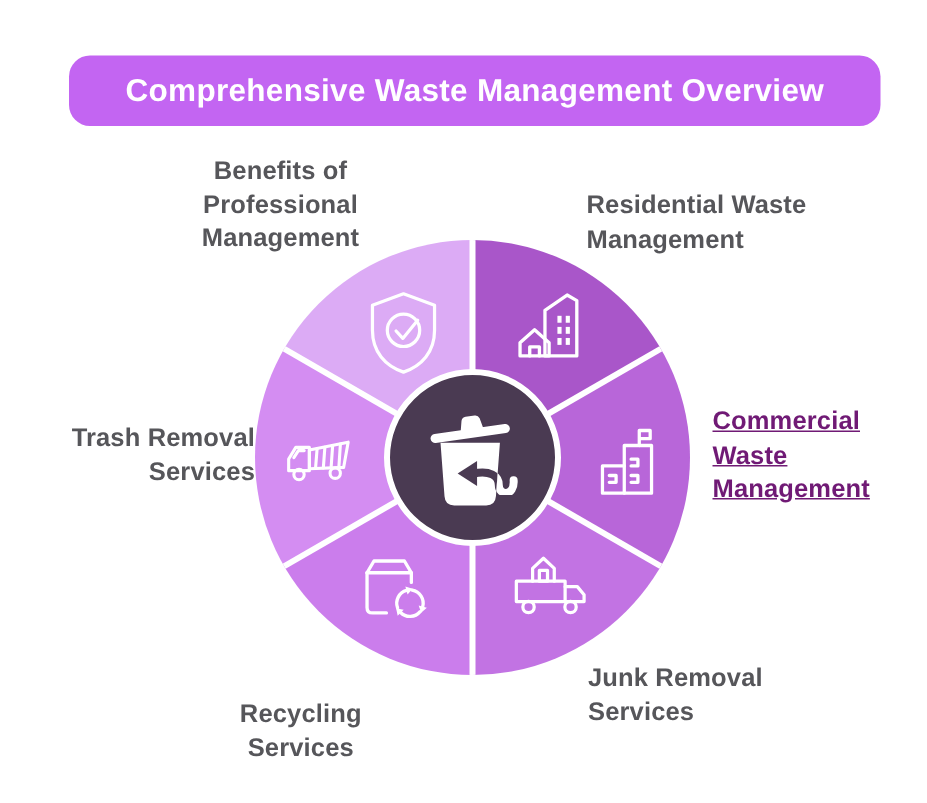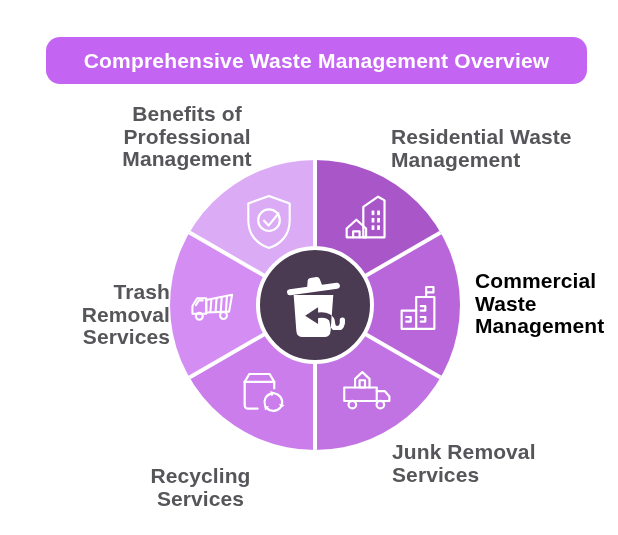--- a/index.html
+++ b/index.html
@@ -9,21 +9,21 @@
     font-family:"Liberation Sans", sans-serif;
   }
   .banner {
     position:absolute; left:46px; top:37px; width:541px; height:47px;
     border-radius:14px; display:flex; align-items:center; justify-content:center;
   }
   .banner span {
     color:#ffffff; font-size:21px; font-weight:700; letter-spacing:.2px; white-space:nowrap;
   }
   .lbl {
-    position:absolute; font-size:21px; line-height:22.5px; font-weight:700;
+    position:absolute; font-size:17px; line-height:22.5px; font-weight:700;
     letter-spacing:.1px; color:#56565a; white-space:pre-line;
   }
   .lbl-benefits    { left:92px;  top:103px; width:190px; text-align:center; }
   .lbl-residential { left:391px; top:126px; text-align:left; }
   .lbl-commercial  { left:475px; top:270px; text-align:left; }
   .lbl-junk        { left:392px; top:441px; text-align:left; }
   .lbl-recycling   { left:130px; top:441px; width:141px; text-align:center;margin-top:24px; }
   .lbl-trash       { left:28px;  top:281px; width:142px; text-align:right; }
   .pie {
     position:absolute; left:170px; top:160px; width:290px; height:290px;
@@ -66,21 +66,21 @@
 
   <div class="banner" style="background: rgb(195, 101, 242);">
     <span>Comprehensive Waste Management Overview</span>
   </div>
 
   <div class="lbl lbl-benefits" style="color: rgb(86, 86, 90);">Benefits of
 Professional
 Management</div>
   <div class="lbl lbl-residential" style="color: rgb(86, 86, 90);">Residential Waste
 Management</div>
-  <div class="lbl lbl-commercial" style="color: #000000;">Commercial
+  <div class="lbl lbl-commercial" style="color: #701a75; text-decoration: underline;">Commercial
 Waste
 Management</div>
   <div class="lbl lbl-junk" style="color: rgb(86, 86, 90);">Junk Removal
 Services</div>
   <div class="lbl lbl-recycling" style="color: rgb(86, 86, 90);">Recycling
 Services</div>
   <div class="lbl lbl-trash" style="color: rgb(86, 86, 90);">Trash Removal
 Services</div>
 
   <div class="pie" style="background: conic-gradient(rgb(169, 86, 201) 0deg, rgb(169, 86, 201) 60deg, rgb(184, 102, 217) 60deg, rgb(184, 102, 217) 120deg, rgb(194, 115, 227) 120deg, rgb(194, 115, 227) 180deg, rgb(203, 125, 236) 180deg, rgb(203, 125, 236) 240deg, rgb(212, 141, 242) 240deg, rgb(212, 141, 242) 300deg, rgb(220, 171, 245) 300deg, rgb(220, 171, 245) 360deg);">

